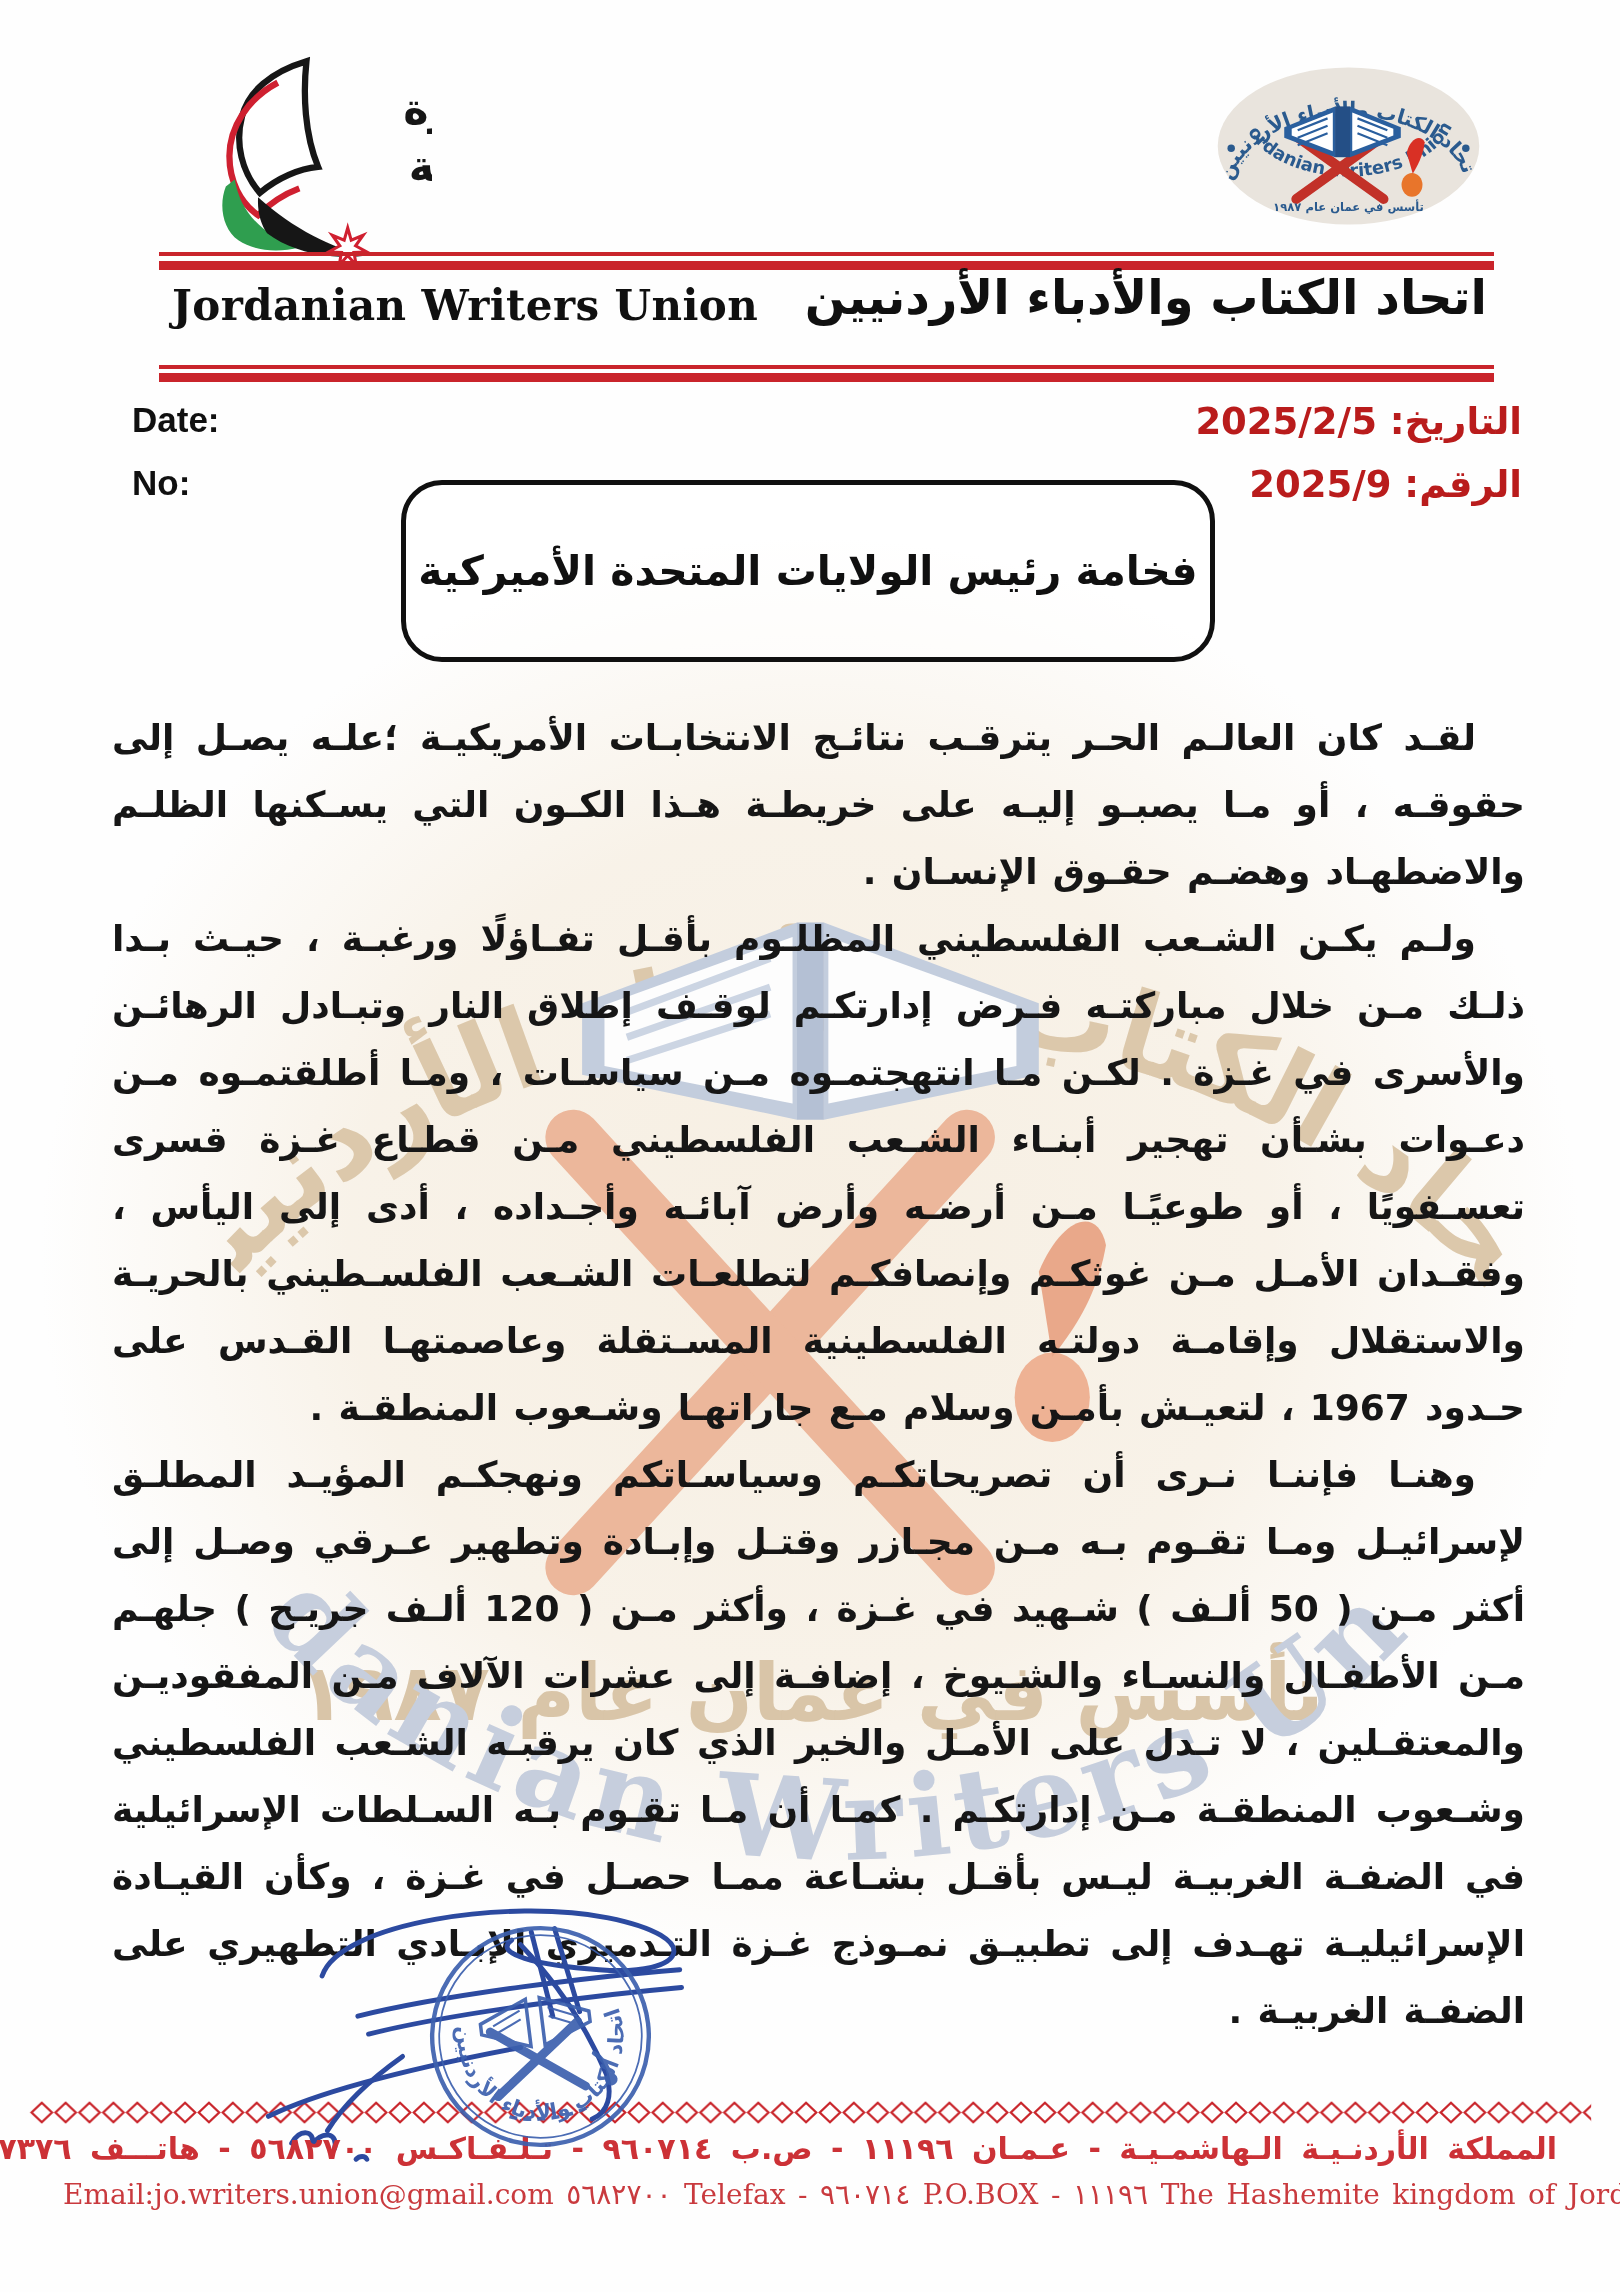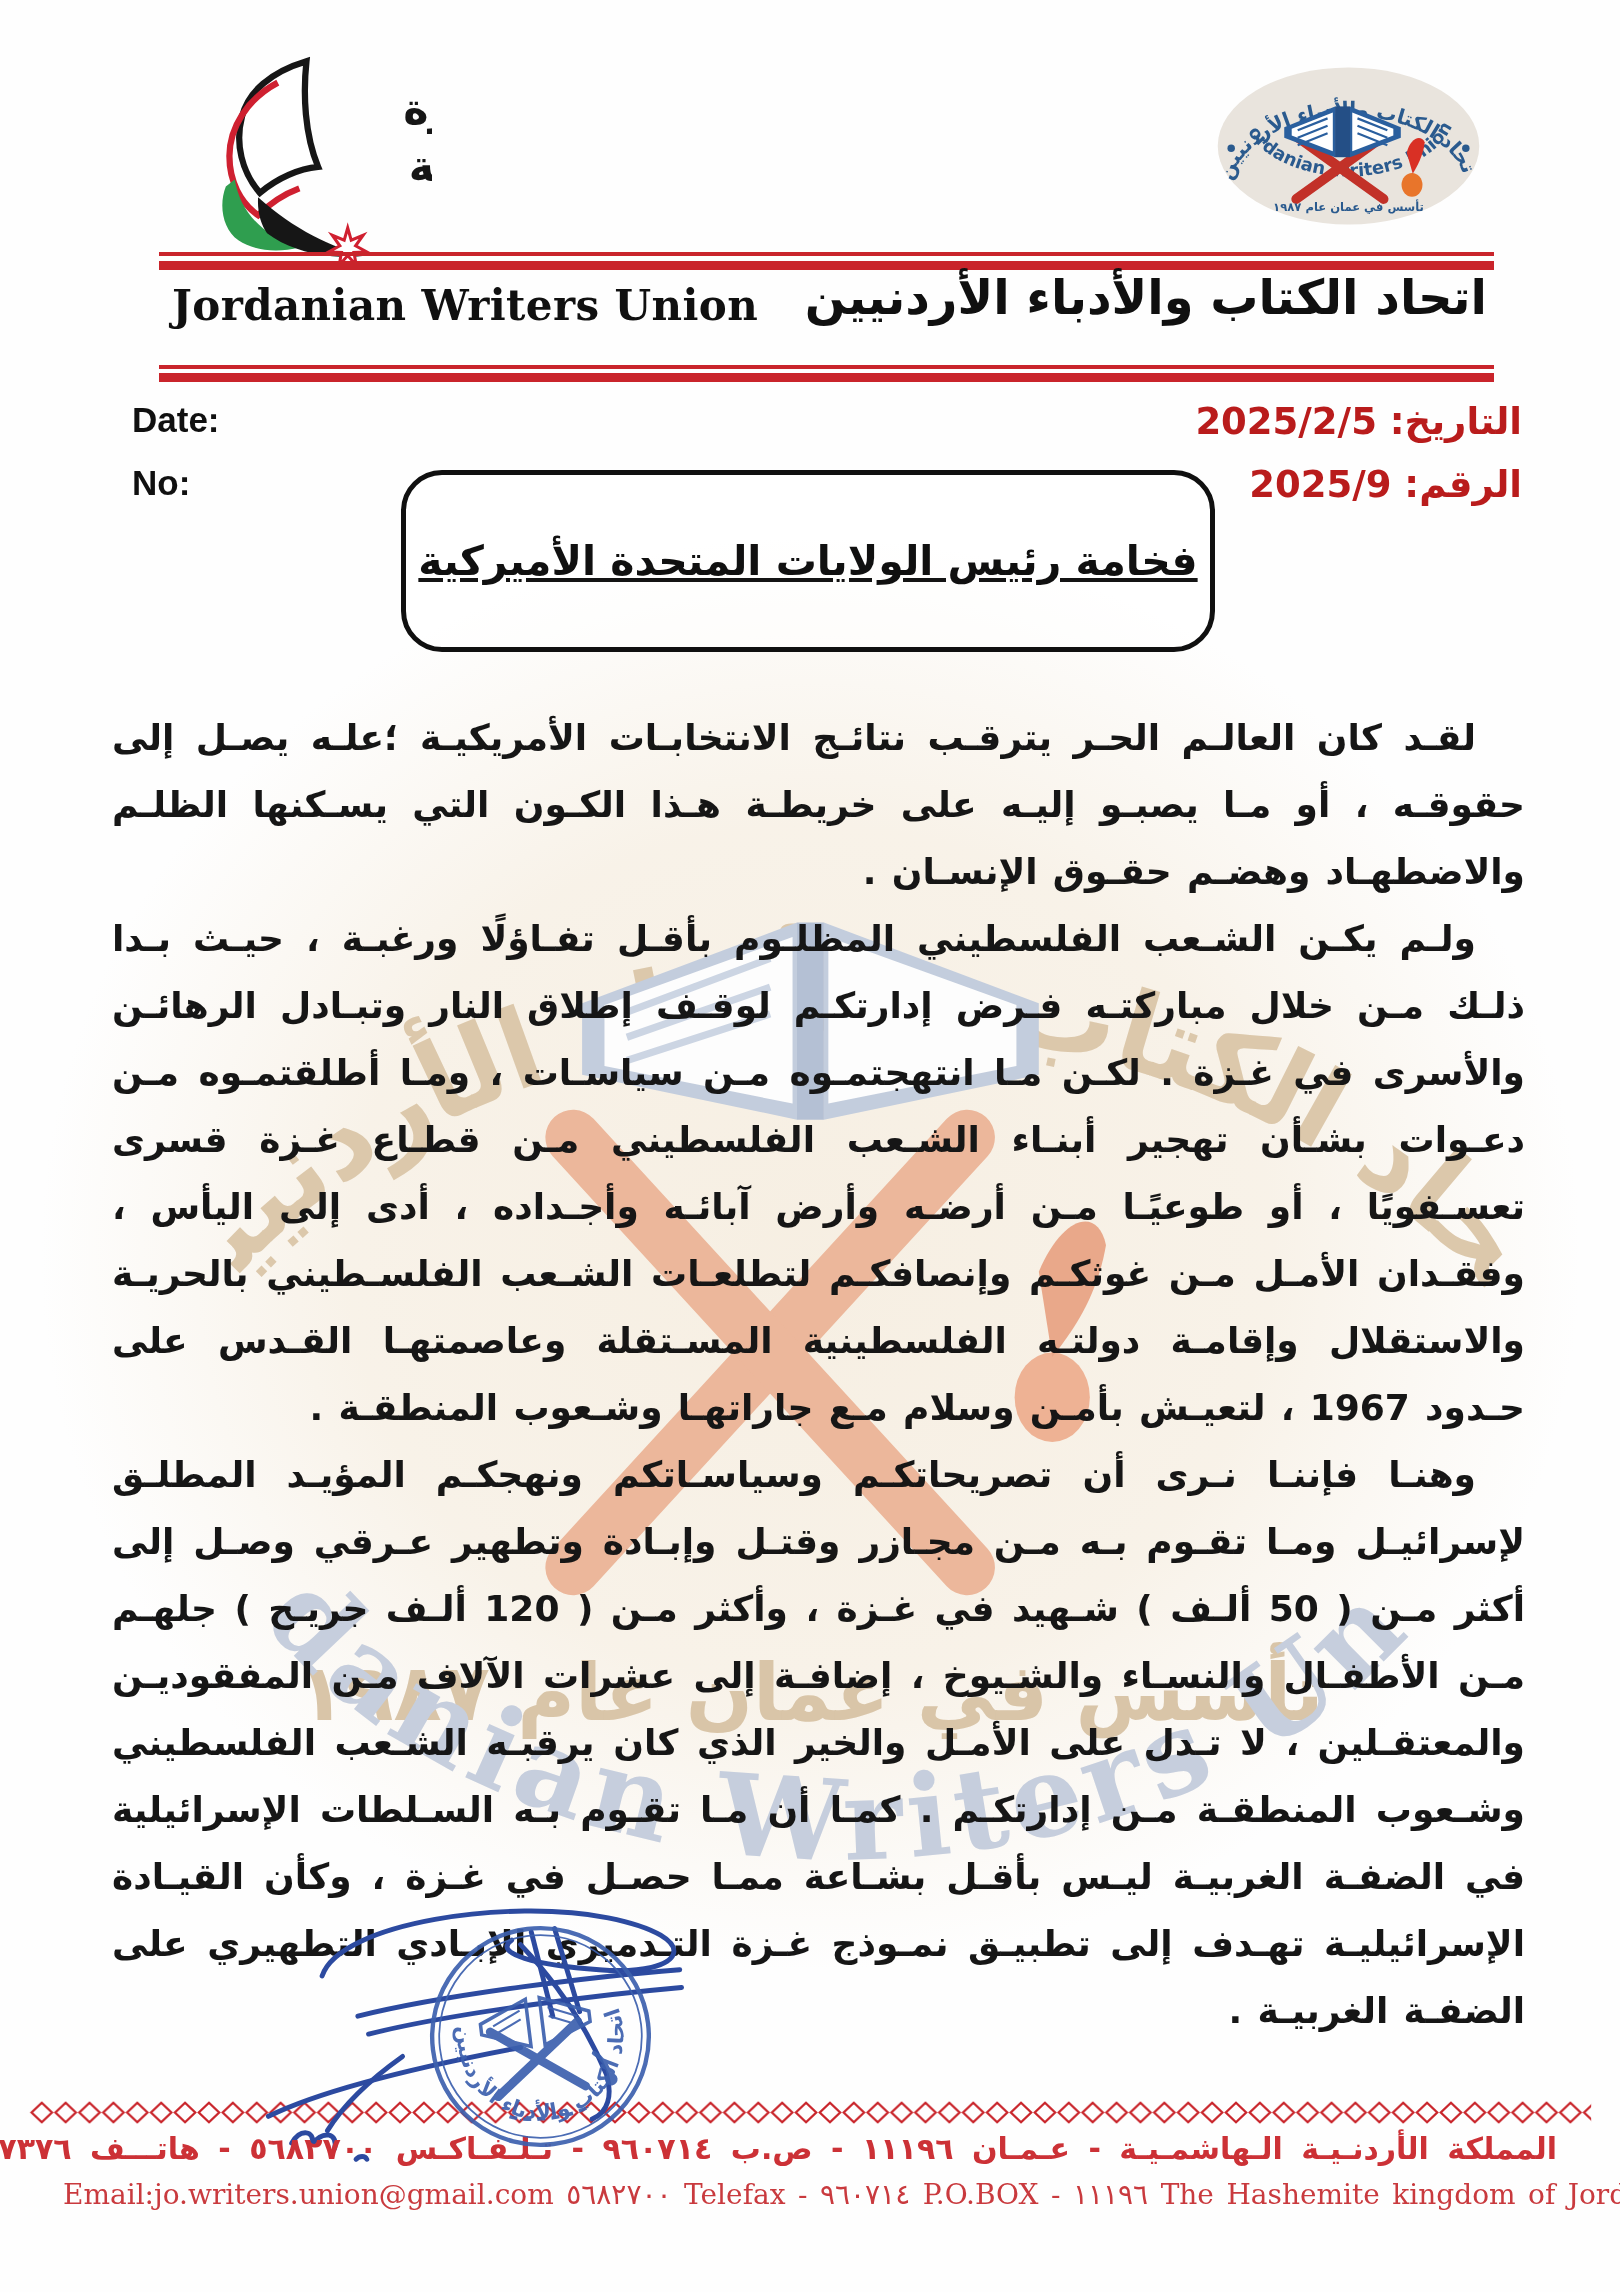--- a/index.html
+++ b/index.html
@@ -36,25 +36,24 @@
     position:absolute;left:116px;font-family:"Liberation Sans",sans-serif;
     font-weight:bold;font-size:35px;color:#101010;margin-left:16px;
   }
   .meta-ar{
     position:absolute;right:98px;direction:rtl;font-weight:bold;
     font-size:37px;color:#b91c1c;white-space:nowrap;
   }
   .row-date{top:400px;}
   .row-no{top:463px;}
   .recipient-box{
-    position:absolute;left:401px;top:470px;width:804px;height:172px;
+    position:absolute;left:401px;top:480px;width:804px;height:172px;
     border:5.4px solid #101010;border-radius:41px;
     display:flex;flex-direction:column;align-items:center;justify-content:center;
     background:rgba(255,255,255,.55);
-    text-decoration:underline;
   }
   .recipient-box .line{
     direction:rtl;font-weight:bold;font-size:41px;line-height:70px;
     color:#101010;white-space:nowrap;
   }
   .body-text{
     position:absolute;left:112px;right:95px;top:704px;
     direction:rtl;text-align:justify;
     font-weight:bold;font-size:36px;line-height:67px;
     word-spacing:2.7px;color:#161616;

